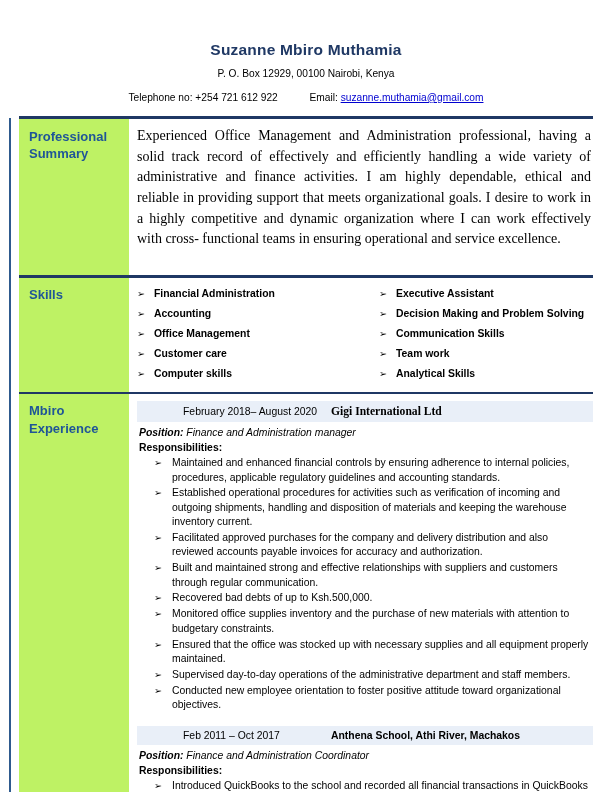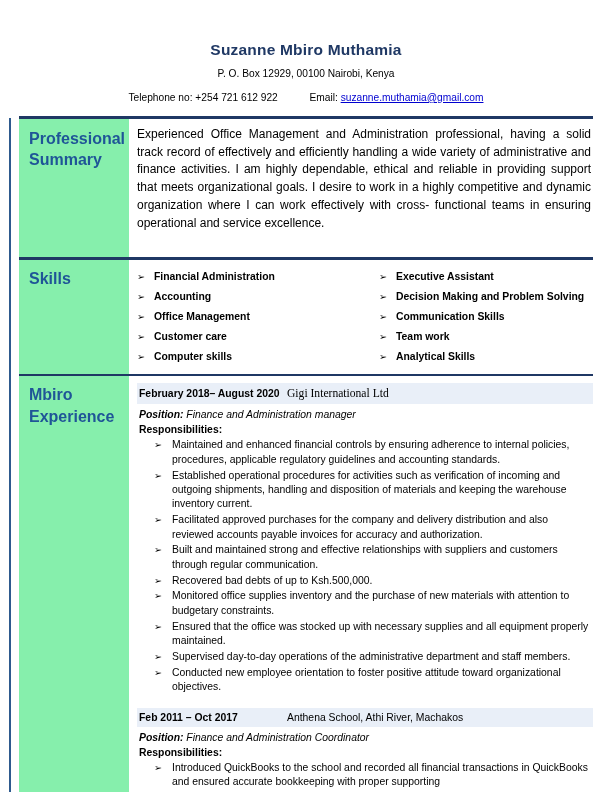--- a/index.html
+++ b/index.html
@@ -79,42 +79,43 @@
   
   .section {
     display: flex;
     align-items: stretch;
     width: 574px;
     margin-left: 19px;
   }
   .side-label {
     width: 110px;
     min-width: 110px;
-    background: #86efac;
+    background: #bef264;
     color: #1f5597;
     font-weight: bold;
-    font-size: 16px;
+    font-size: 13px;
     line-height: 1.35;
     padding: 8px 0 22px 10px;
     box-sizing: border-box;
   }
   .side-label.tall-sum { padding-top: 9px; }
   .section-body {
     flex: 1;
     padding: 7px 0 7px 8px;
     box-sizing: border-box;
   }
 
   
   .summary-text {
-    font-size: 12px;
+    font-size: 14px;
     line-height: 1.48;
     text-align: justify;
     color: #000;
     padding-right: 2px;
+    font-family: Liberation Serif, serif;
   }
 
   
   .skills-grid {
     display: flex;
     gap: 0;
   }
   .skills-col {
     width: 50%;
     box-sizing: border-box;
@@ -141,27 +142,28 @@
   .job { margin-bottom: 0; }
   .job-head {
     background: #e9eff8;
     display: flex;
     align-items: baseline;
     font-size: 10.4px;
     padding: 4px 0 4px 2px;
     margin-bottom: 2px;
   }
   .job-dates {
-    font-weight: bold;
+    font-weight: normal;
     min-width: 148px;
     color: #000;
+    margin-left: 44px;
   }
   .job-company {
     font-family: "Liberation Serif", serif;
-    font-weight: normal;
+    font-weight: bold;
     font-size: 11.6px;
     color: #000;
   }
   .job-company.sans {
     font-family: "Liberation Sans", sans-serif;
     font-size: 10.4px;
   }
   .job-position {
     font-size: 10.4px;
     padding: 3px 0 1px 2px;

